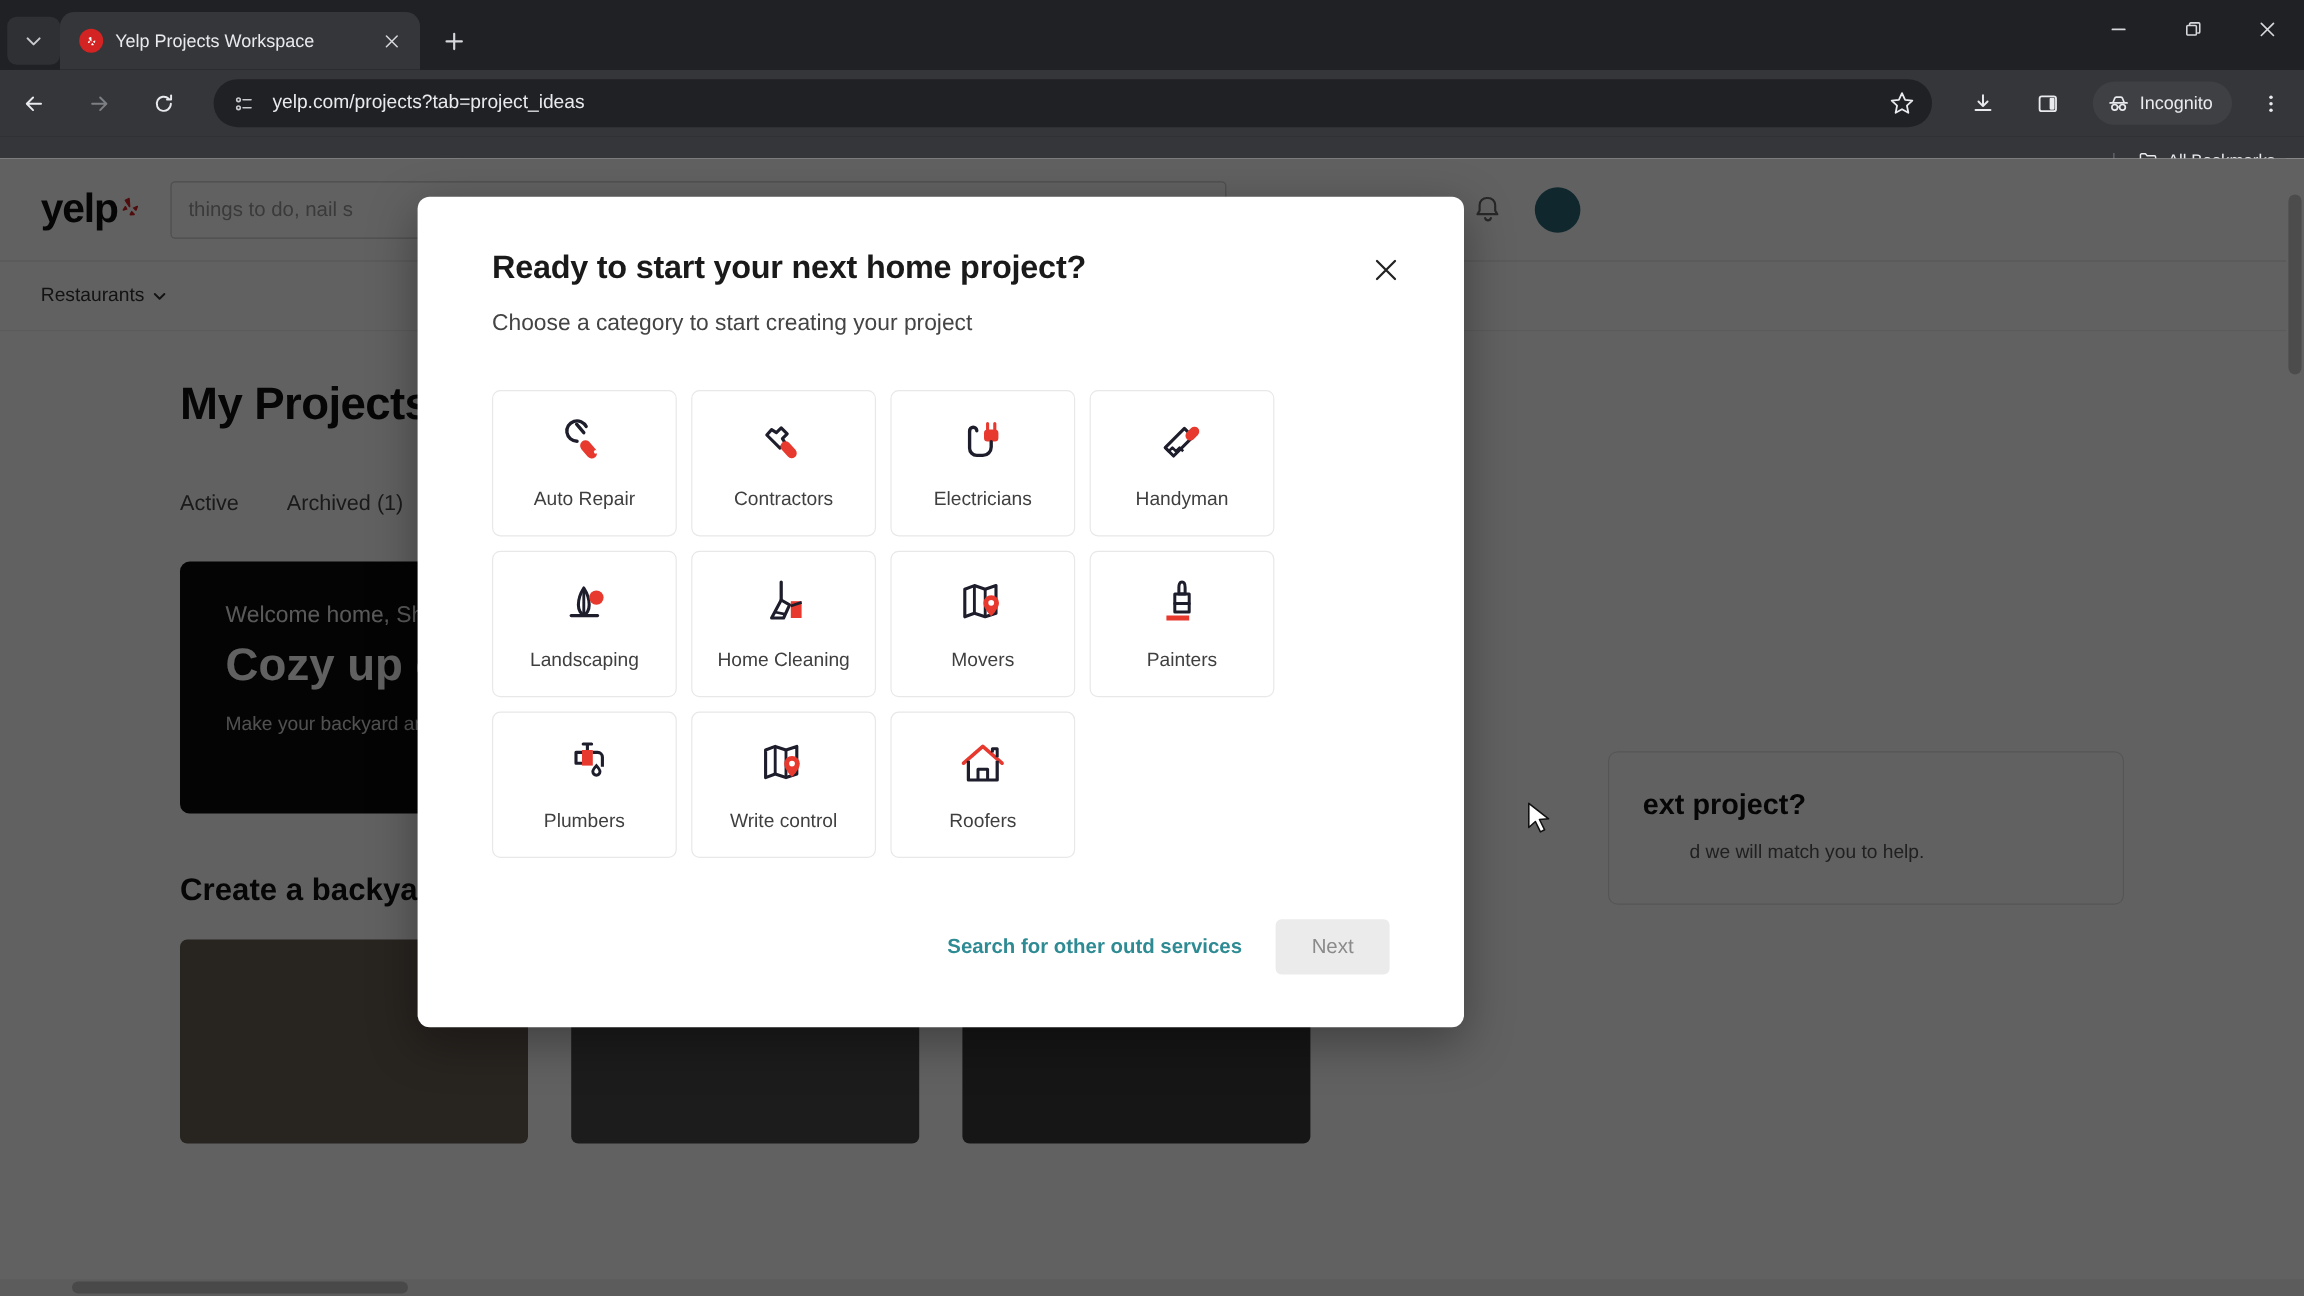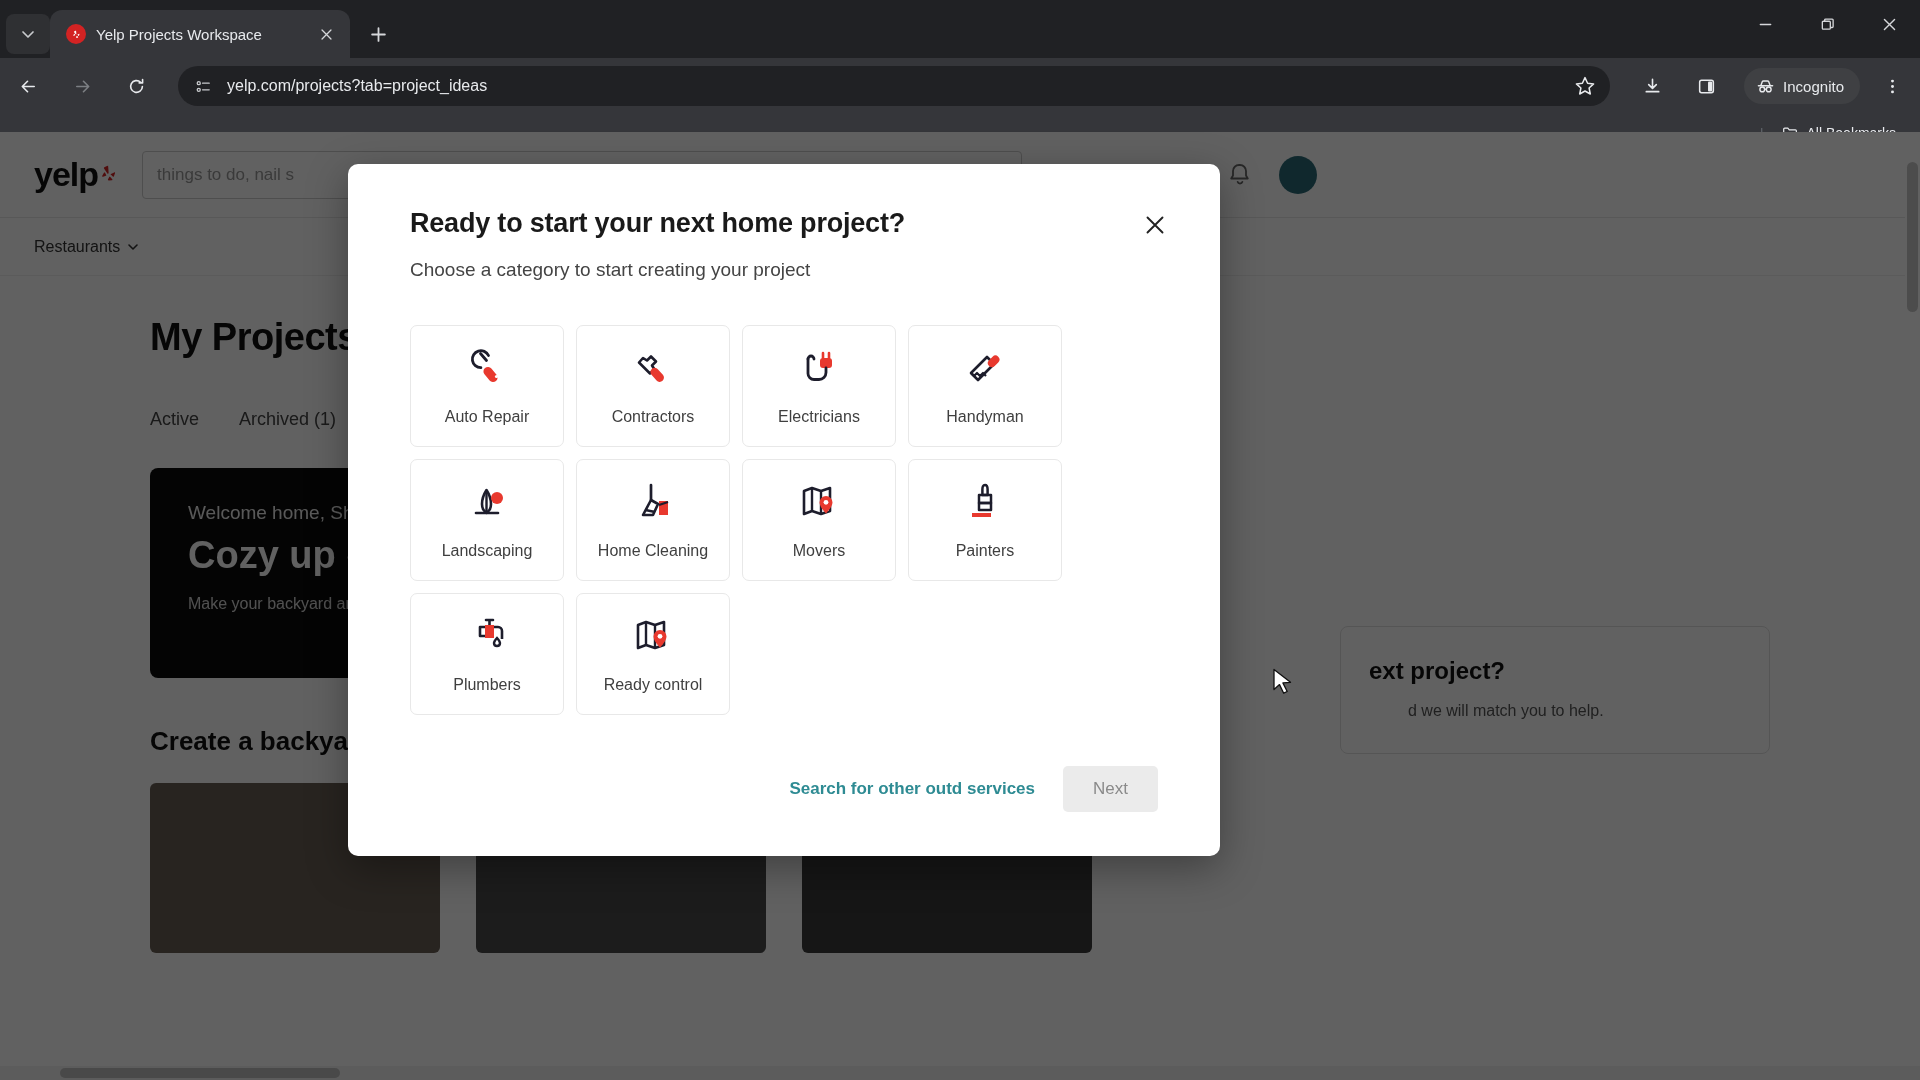--- a/index.html
+++ b/index.html
@@ -560,23 +560,34 @@
 
       <div class="tile">
         <span class="tile-icon">
           <svg viewBox="0 0 46 46">
             <path d="M8 12l8-3 9 3 9-3v23l-9 3-9-3-8 3z" fill="none" stroke="#1d1d2c" stroke-width="2.6" stroke-linejoin="round"></path>
             <path d="M16 9v23M25 12v23" fill="none" stroke="#1d1d2c" stroke-width="2.4"></path>
             <path d="M30 17a6.5 6.5 0 016.5 6.5c0 4.6-6.5 11-6.5 11s-6.5-6.4-6.5-11A6.5 6.5 0 0130 17z" fill="#e8392e"></path>
             <circle cx="30" cy="23.3" r="2.4" fill="#fff"></circle>
           </svg>
         </span>
-        <span class="tile-label">Ready control</span>
-      </div>
-
+        <span class="tile-label">Write control</span>
+      </div>
+
+      <div class="tile">
+        <span class="tile-icon">
+          <svg viewBox="0 0 46 46">
+            <path d="M7 23L23 9l16 14" fill="none" stroke="#e8392e" stroke-width="3" stroke-linecap="round" stroke-linejoin="round"></path>
+            <path d="M11 21v16h24V21" fill="none" stroke="#1d1d2c" stroke-width="2.7" stroke-linejoin="round"></path>
+            <path d="M19 37v-9h8v9" fill="none" stroke="#1d1d2c" stroke-width="2.5" stroke-linejoin="round"></path>
+            <path d="M31 14v-3h4v7" fill="none" stroke="#1d1d2c" stroke-width="2.5" stroke-linejoin="round"></path>
+          </svg>
+        </span>
+        <span class="tile-label">Roofers</span>
+      </div>
 
     </div>
 
     <div class="modal-footer">
       <span class="other-link">Search for other outd services</span>
       <span class="next-btn">Next</span>
     </div>
   </div>
 
   <svg class="cursor" viewBox="0 0 22 28">

